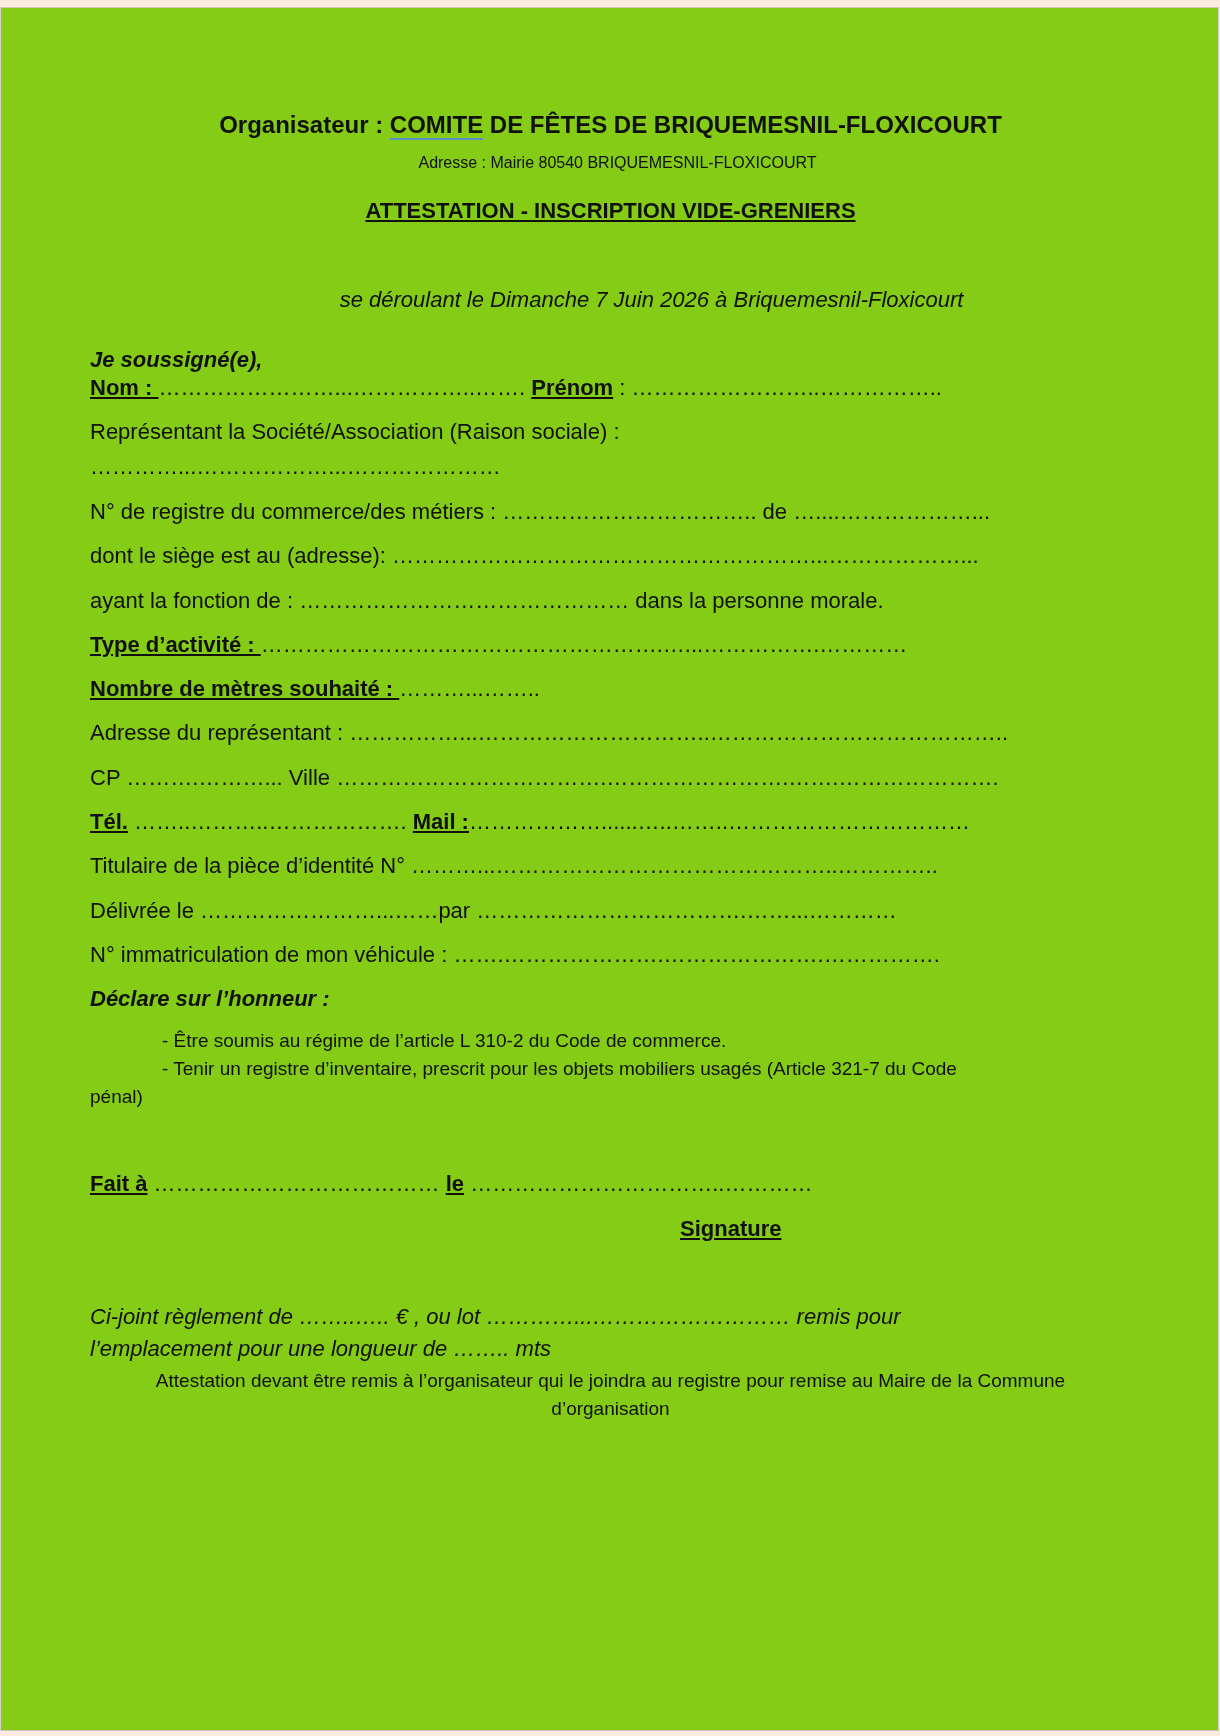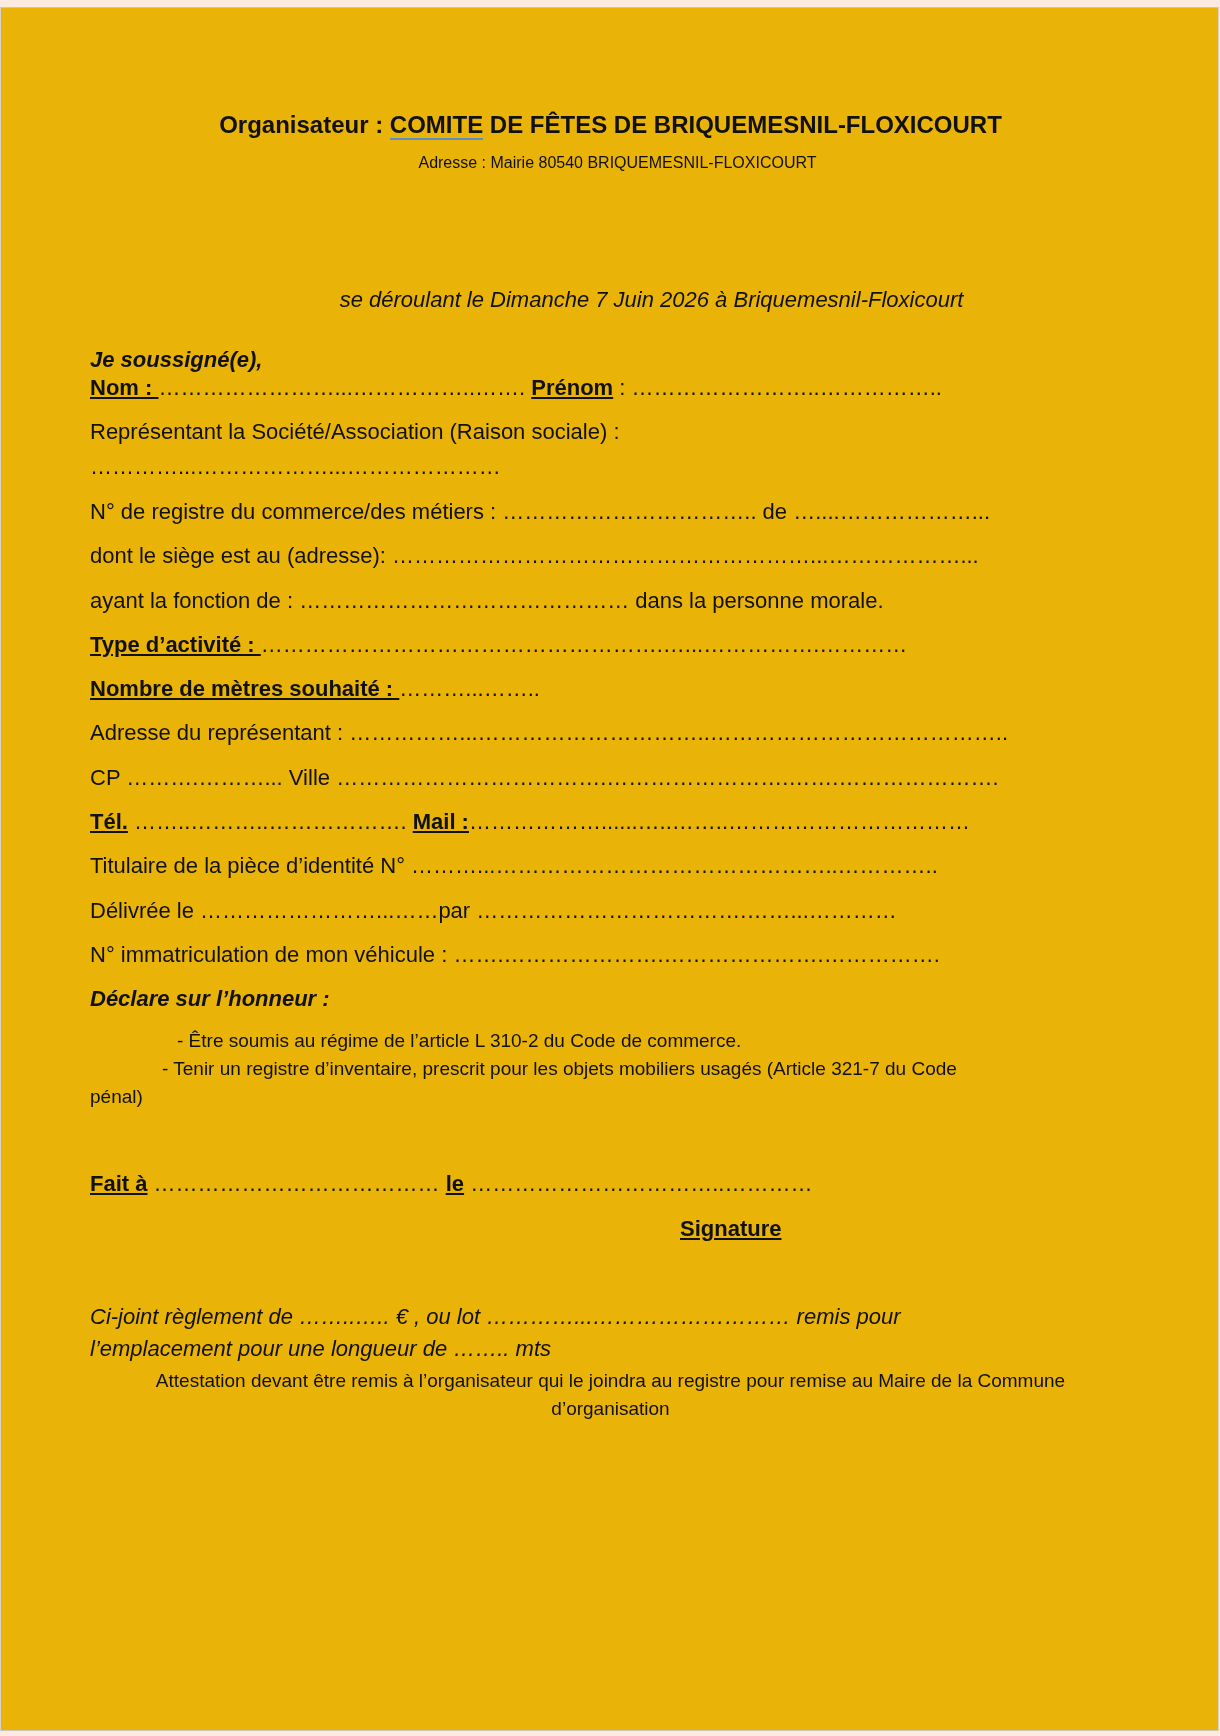--- a/index.html
+++ b/index.html
@@ -8,21 +8,21 @@
     background: #faeadf;
     position: relative;
     overflow: hidden;
     font-family: "Liberation Sans", sans-serif;
     color: #111;
   }
   .page {
     position: absolute;
     left: 0; top: 7px;
     width: 1219px; height: 1724px;
-    background: #eab308;
+    background: #84cc16;
     border-left: 1px solid #d8d2c8;
     border-right: 1px solid #d8d2c8;
     border-top: 1px solid #cfc6bb;
     border-bottom: 1px solid #cfc6bb;
     box-sizing: border-box;
   }
   .line { position: absolute; white-space: nowrap; }
   .center { left: 0; width: 1219px; text-align: center; }
   .left { left: 89px; }
   .h1 { font-size: 24px; font-weight: bold; }
@@ -41,20 +41,21 @@
 <body>
 
 <div class="page">
 
   <div class="line center h1" style="top:103px;">
     <span>Organisateur : </span><span class="u-blue">COMITE</span><span> DE FÊTES DE BRIQUEMESNIL-FLOXICOURT</span>
   </div>
 
   <div class="line center h2" style="top:146px;">Adresse : Mairie 80540 BRIQUEMESNIL-FLOXICOURT</div>
 
+  <div class="line center h3" style="top:190px;">ATTESTATION - INSCRIPTION VIDE-GRENIERS</div>
 
 
   <div class="line center sub" style="top:279px;">se déroulant le Dimanche 7 Juin 2026 à Briquemesnil-Floxicourt</div>
 
   <div class="line left f bi" style="top:339px;text-align:right;">Je soussigné(e),</div>
 
   <div class="line left f" style="top:367px;">
     <span class="b">Nom : </span><span>……………………...……………..……. </span><span class="b">Prénom</span><span> : ……………………..……………..</span>
   </div>
 
@@ -100,21 +101,21 @@
   <div class="line left f" style="top:890px;">
     <span>Délivrée le </span><span>……………………...……par ……………………………….……...…………</span>
   </div>
 
   <div class="line left f" style="top:934px;">
     <span>N° immatriculation de mon véhicule : </span><span>…….………………….………………….…………….</span>
   </div>
 
   <div class="line left f bi" style="top:978px;">Déclare sur l’honneur :</div>
 
-  <div class="line sm" style="top:1022px; left:161px;margin-left:15px;">- Être soumis au régime de l’article L 310-2 du Code de commerce.</div>
+  <div class="line sm" style="top:1022px; left:161px;">- Être soumis au régime de l’article L 310-2 du Code de commerce.</div>
   <div class="line sm" style="top:1050px; left:161px;">- Tenir un registre d’inventaire, prescrit pour les objets mobiliers usagés (Article 321-7 du Code</div>
   <div class="line left sm" style="top:1078px;">pénal)</div>
 
   <div class="line left f" style="top:1163px;">
     <span class="b">Fait à</span><span> ………………………………… </span><span class="b">le</span><span> ……………………………..…………</span>
   </div>
 
   <div class="line f b" style="top:1208px; left:679px;">Signature</div>
 
   <div class="line left f i" style="top:1296px;">Ci-joint règlement de ……..….. € , ou lot  …………...……………………… remis pour</div>

